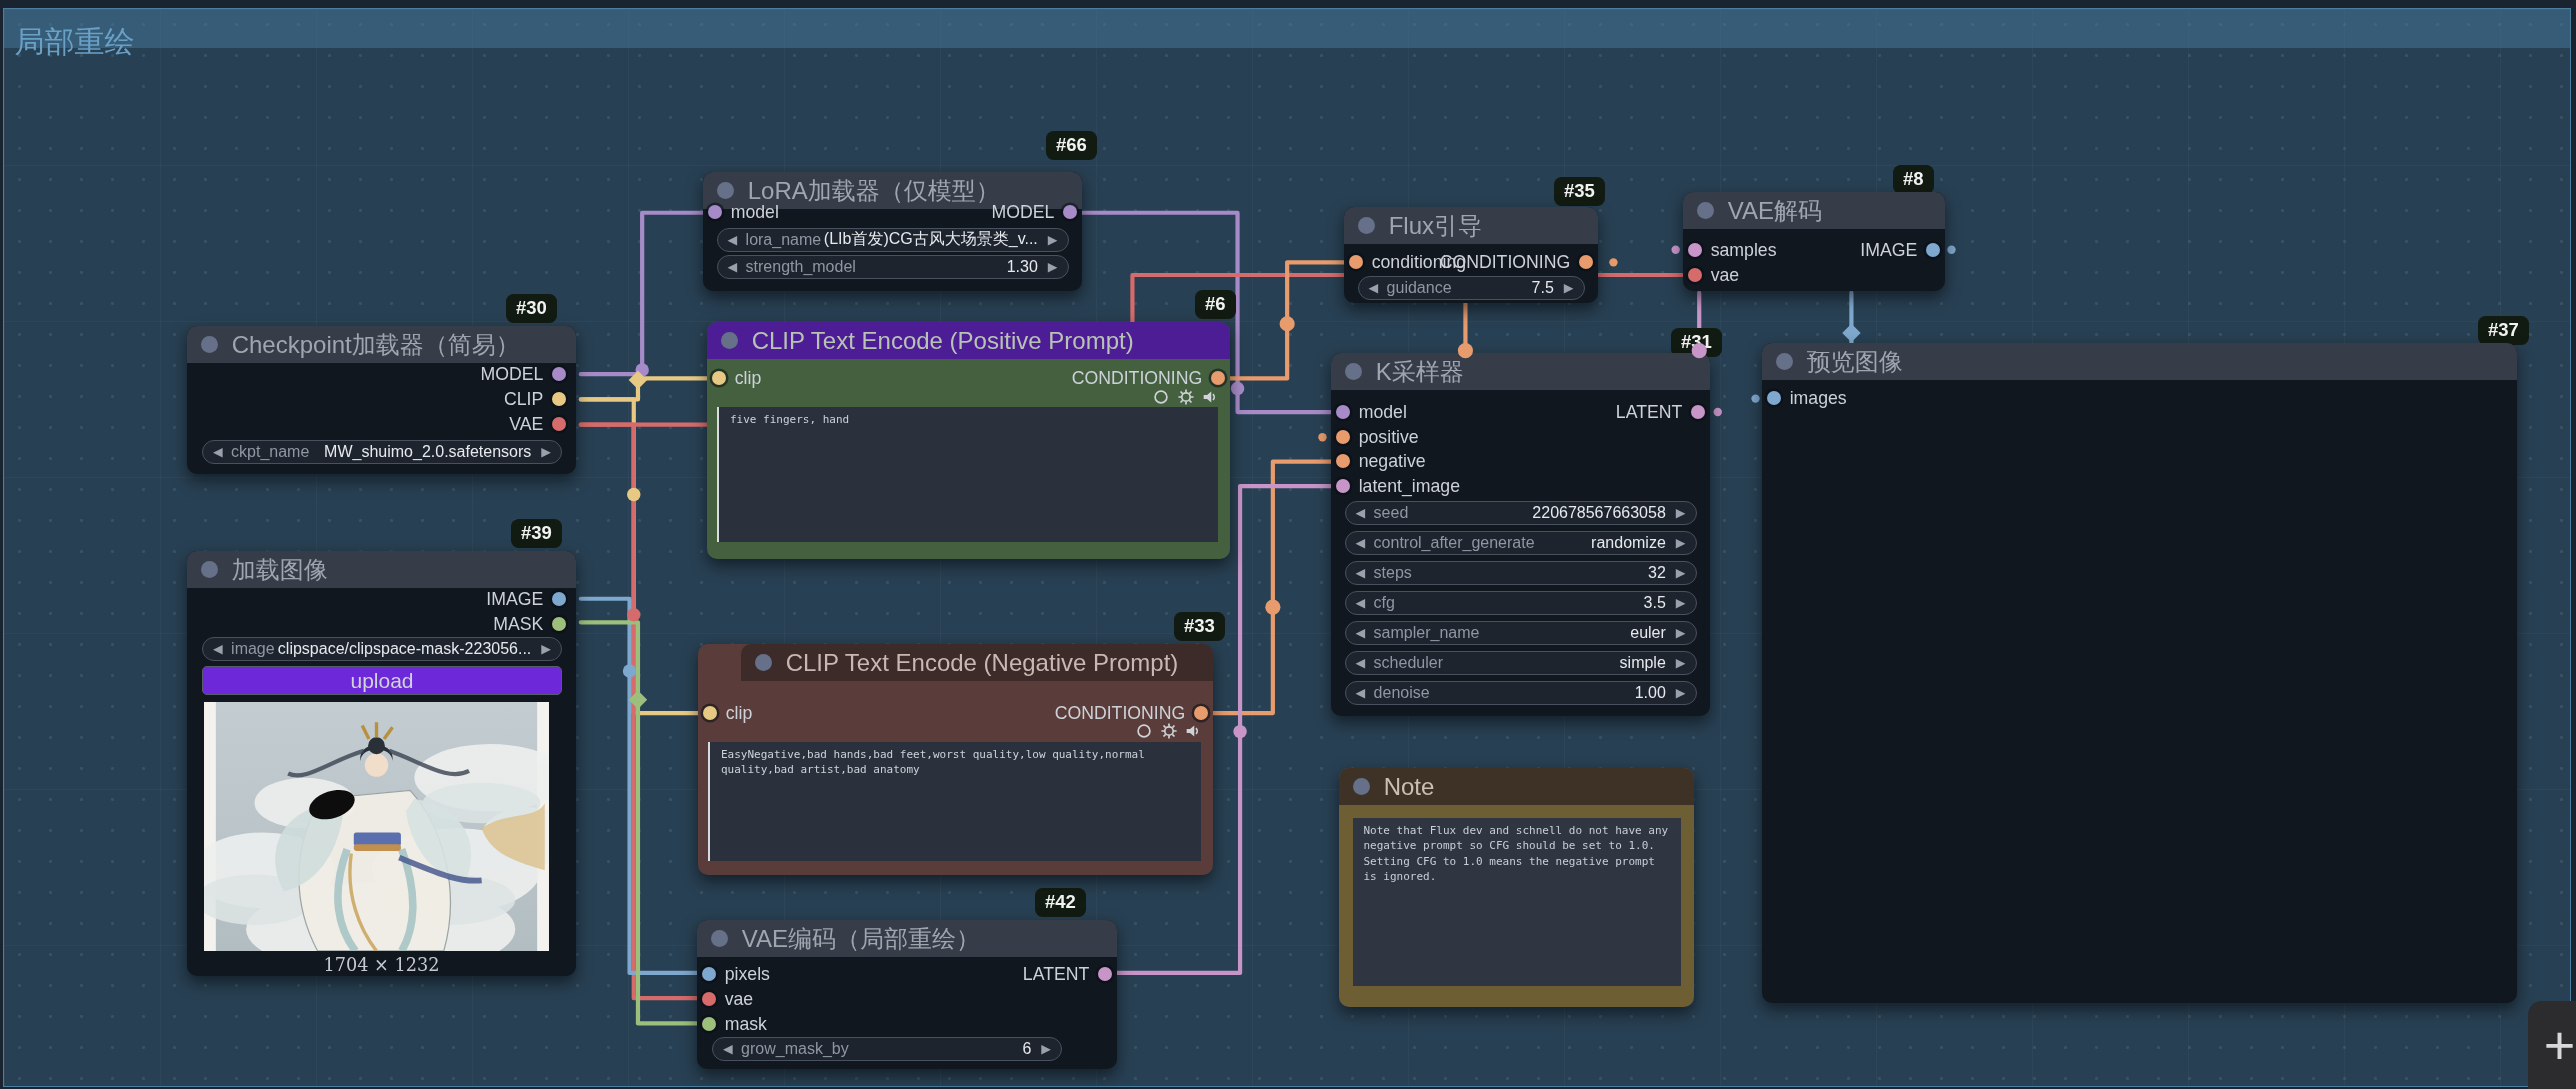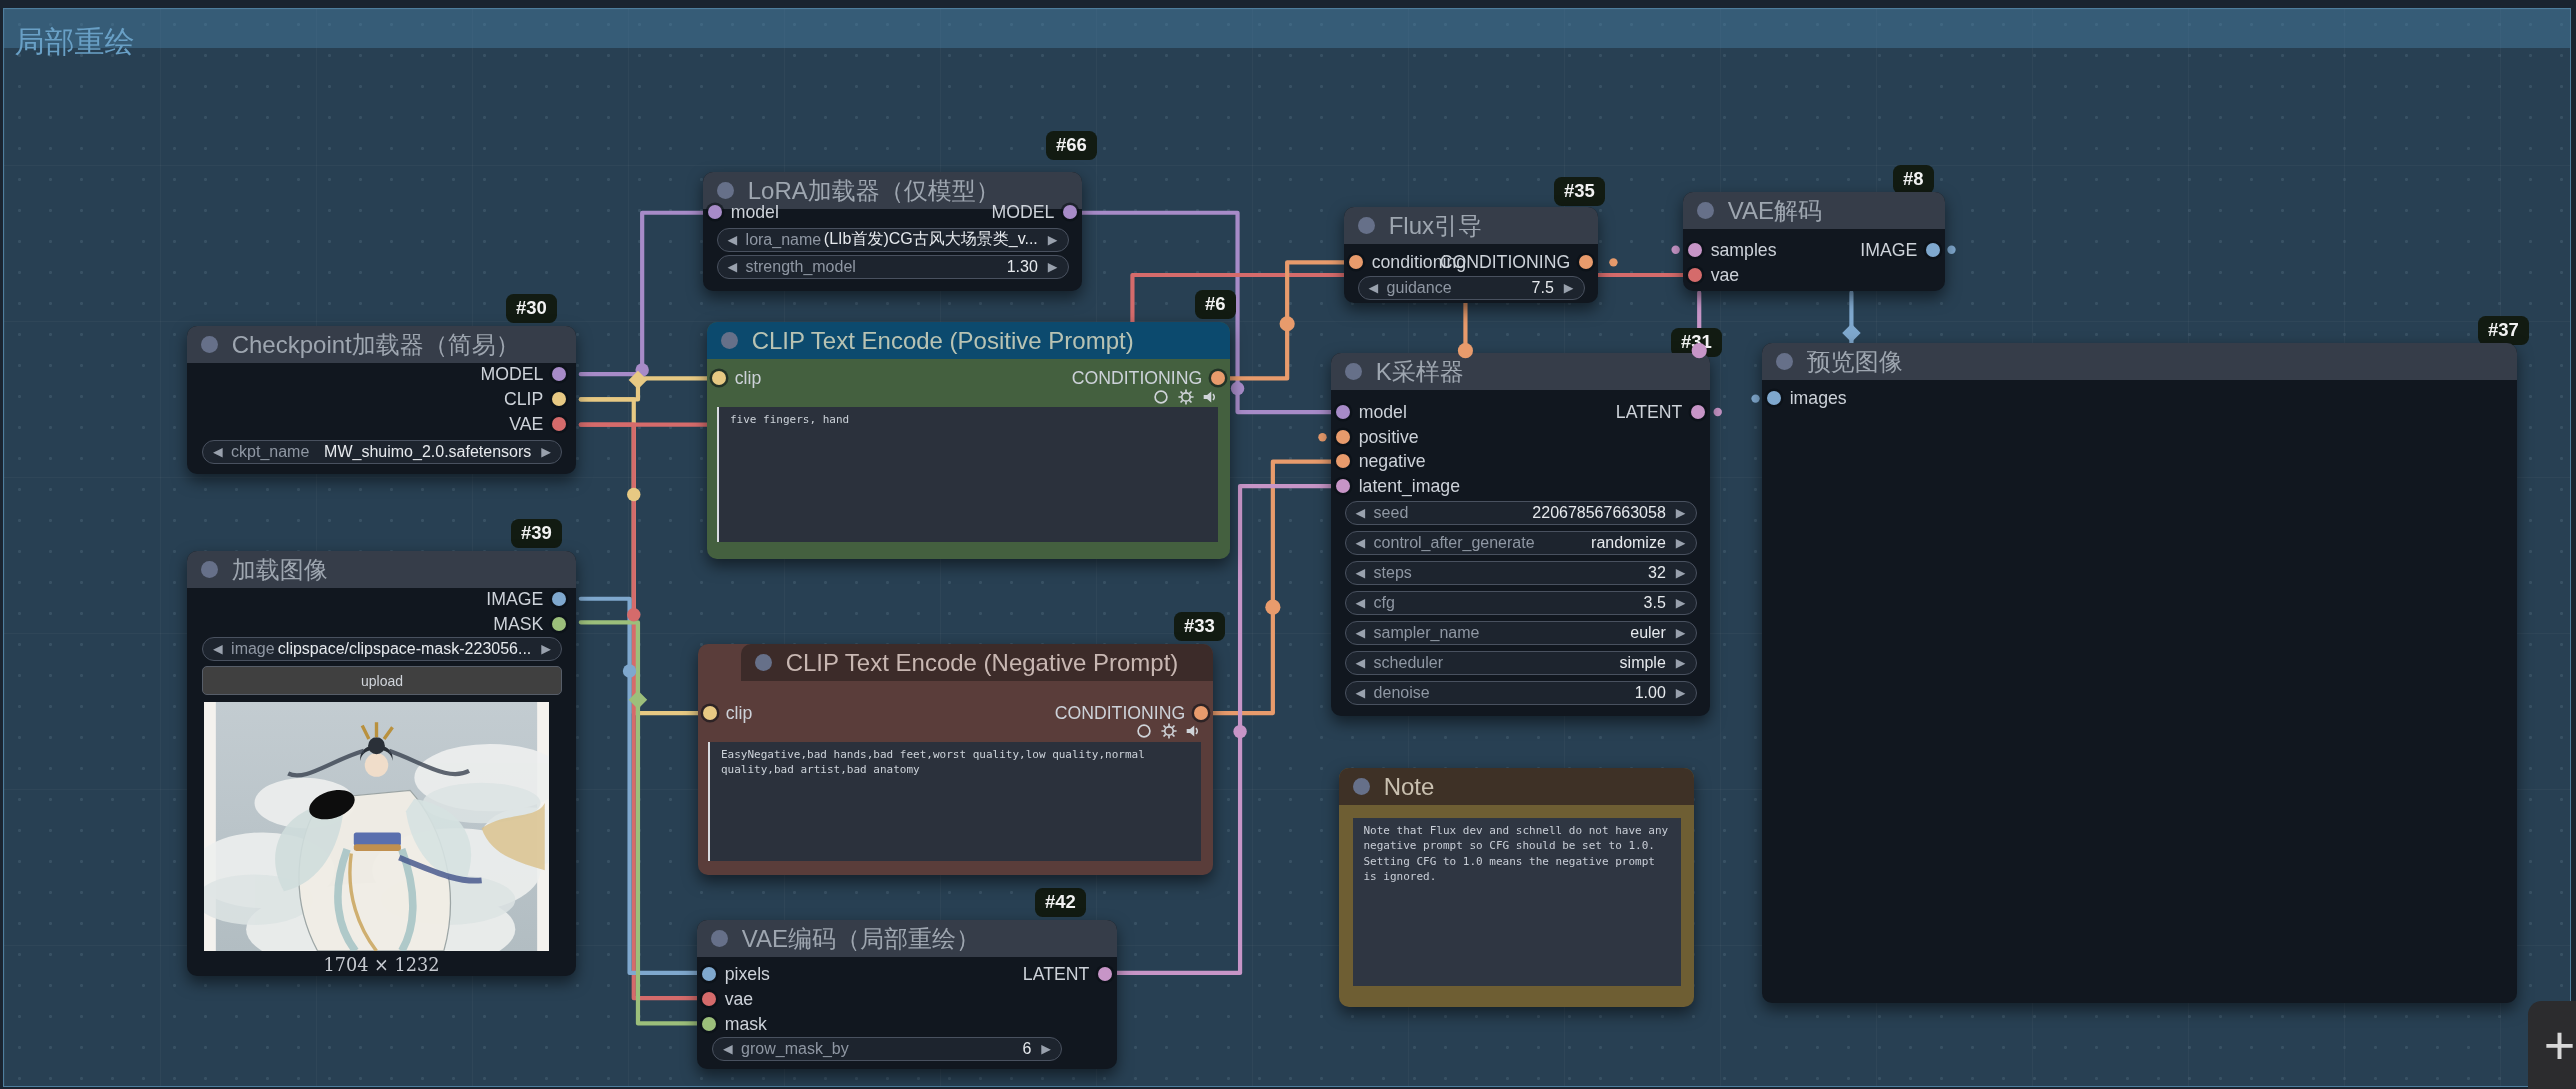--- a/index.html
+++ b/index.html
@@ -17,21 +17,21 @@
     background:rgba(74,130,170,.42);}
   .group-title{position:absolute;left:10px;top:1.7px;font-size:30px;color:#69a0c6;margin-top:11px;}
   
   .node{position:absolute;background:#11171f;border-radius:10px;
     box-shadow:0 6.7px 15px rgba(0,0,0,.5);z-index:2;}
   .ntitle{position:absolute;left:0;top:0;right:0;height:37px;background:#363d49;
     border-radius:10px 10px 0 0;display:flex;align-items:center;padding:0 13.5px;gap:13.5px;}
   .tdot{width:17.7px;height:17.7px;border-radius:50%;background:#667089;flex:0 0 auto;}
   .ttext{color:#9ea6b0;font-size:24px;white-space:nowrap;}
   .node.green{background:#44603f;}
-  .node.green .ntitle{background:#0c4a6e;}
+  .node.green .ntitle{background:#4c1d95;}
   .node.green .ttext{color:#b9c3b3;}
   .node.maroon{background:#5a3d3a;}
   .node.maroon .ntitle{background:#3c2b29;margin-left:43px;}
   .node.maroon .ttext{color:#c8b7b2;}
   .node.note{background:#6e5e33;}
   .node.note .ntitle{background:#3e3126;}
   .node.note .ttext{color:#c9c0b0;}
   
   .port{position:absolute;display:flex;align-items:center;gap:8.4px;height:20px;}
   .port.out{flex-direction:row-reverse;}
@@ -41,22 +41,22 @@
   .c-image{background:#7FA8CE}.c-mask{background:#9CBF7B}.c-cond{background:#E89B6C}
   .c-latent{background:#C795C7}
   
   .pill{position:absolute;height:23.6px;background:#1d242e;border:1.7px solid #49515f;
     border-radius:12.6px;display:flex;align-items:center;padding:0 10px;box-sizing:border-box;}
   .arr{color:#99a1ad;font-size:12.6px;line-height:1;}
   .arr-l::before{content:"◀";}
   .arr-r::before{content:"▶";}
   .wlabel{color:#8f97a3;font-size:16px;margin-left:8.4px;margin-right:auto;white-space:nowrap;}
   .wvalue{color:#e6e9ed;font-size:16px;margin-right:10px;white-space:nowrap;overflow:hidden;}
-  .btn{position:absolute;background:#404040;border:1.7px solid #565d68;border-radius:5px;
-    color:#d0d4da;font-size:14px;display:flex;align-items:center;justify-content:center;box-sizing:border-box;}
+  .btn{position:absolute;background:#6d28d9;border:1.7px solid #565d68;border-radius:5px;
+    color:#d0d4da;font-size:21px;display:flex;align-items:center;justify-content:center;box-sizing:border-box;}
   .textarea{position:absolute;background:#2b313c;border-left:2.5px solid #d8dbe0;
     color:#ccd2d9;font-family:"DejaVu Sans Mono",monospace;font-size:11px;line-height:1.4;
     padding:5px 11px;box-sizing:border-box;white-space:pre-wrap;overflow:hidden;}
   .note-text{border-left:none;background:#2f3642;color:#c8cdd6;}
   .badge{position:absolute;background:#121b12;color:#f2f2f2;font-weight:bold;
     font-size:18.5px;padding:3.4px 10px;border-radius:7.6px;z-index:2;}
   .caption{position:absolute;color:#c6cad0;font-family:"DejaVu Serif",serif;font-size:17.7px;
     width:100%;text-align:center;}
   .mini-icons{position:absolute;display:flex;gap:8.4px;z-index:3;}
   .wires{position:absolute;left:0;top:0;z-index:1;}

